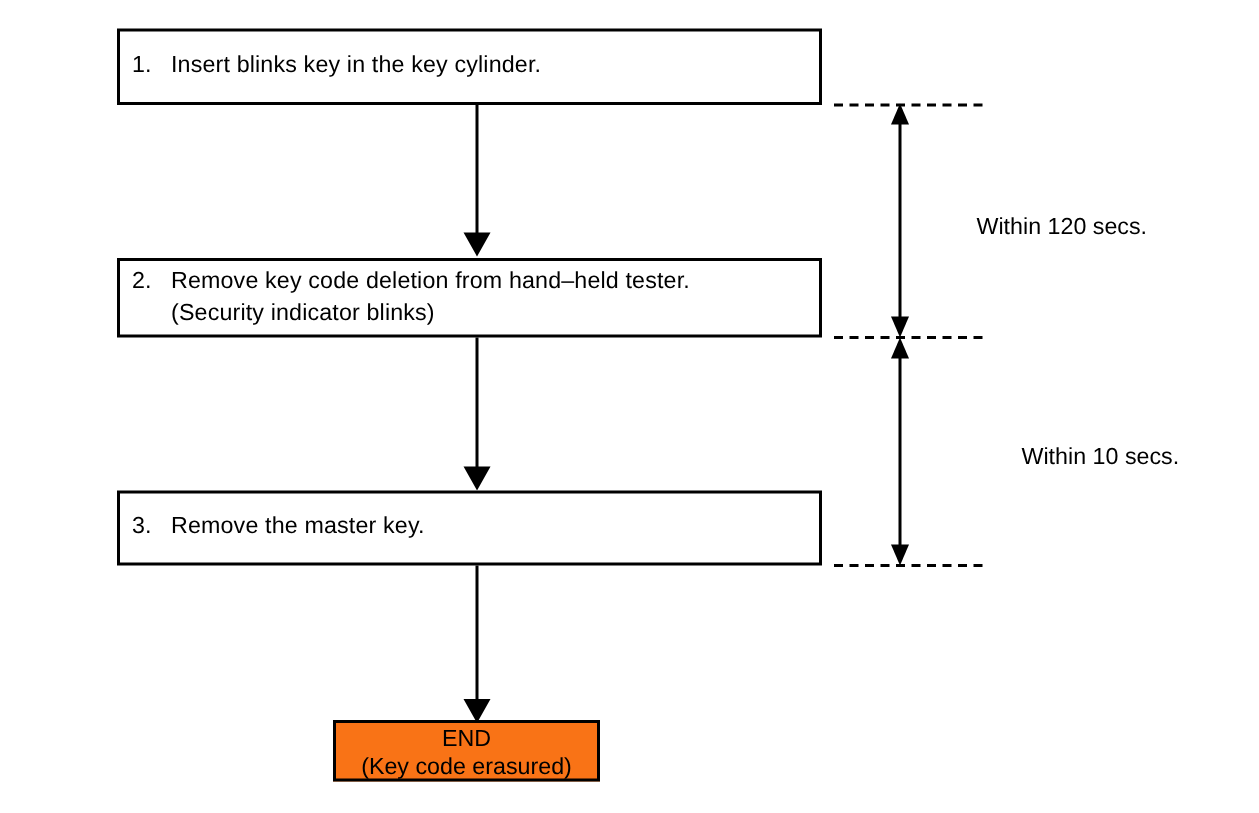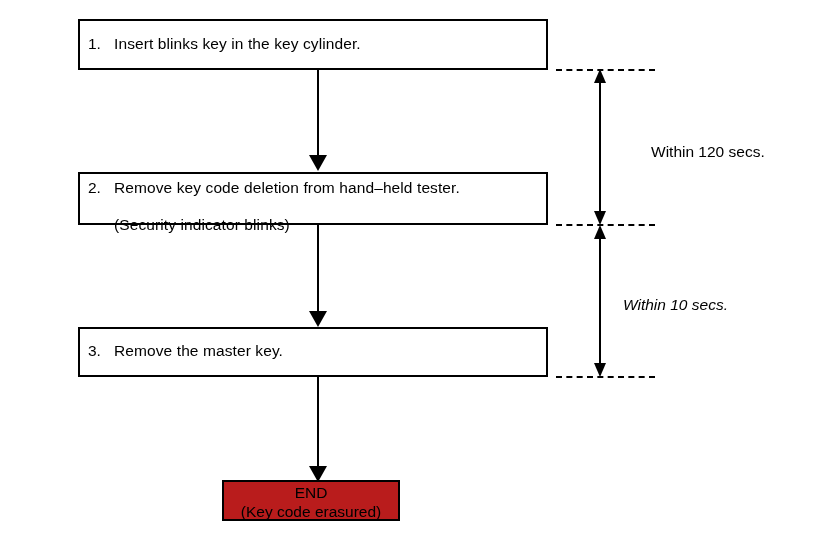--- a/index.html
+++ b/index.html
@@ -39,21 +39,21 @@
     font-size: 15.5px;
     line-height: 21px;
     color: #000000;
   }
 
   
   .end-box {
     position: absolute;
     box-sizing: border-box;
     border: 2px solid #000000;
-    background: #b91c1c;
+    background: #f97316;
     text-align: center;
   }
   .end-line {
     font-size: 15.5px;
     line-height: 19px;
     color: #000000;
     white-space: pre;
   }
 
   
@@ -118,21 +118,21 @@
   <div class="proc-box" style="left:78px; top:19px; width:470px; height:51px;"></div>
   <div class="num" style="left:88px; top:33px;">1.</div>
   <div class="proc-text" style="left:114px; top:33px;">Insert blinks key in the key cylinder.</div>
 
   <div class="conn-line" style="left:317px; top:70px; height:86px;"></div>
   <div class="conn-head" style="left:309px; top:155px;"></div>
 
   <div class="proc-box" style="left:78px; top:172px; width:470px; height:53px;"></div>
   <div class="num" style="left:88px; top:177px;">2.</div>
   <div class="proc-text" style="left:114px; top:177px;">Remove key code deletion from hand–held tester.</div>
-  <div class="proc-text" style="left:114px; top:198px;margin-top:16px;">(Security indicator blinks)</div>
+  <div class="proc-text" style="left:114px; top:198px;">(Security indicator blinks)</div>
 
   <div class="conn-line" style="left:317px; top:225px; height:87px;"></div>
   <div class="conn-head" style="left:309px; top:311px;"></div>
 
   <div class="proc-box" style="left:78px; top:327px; width:470px; height:50px;"></div>
   <div class="num" style="left:88px; top:340px;">3.</div>
   <div class="proc-text" style="left:114px; top:340px;text-align:right;">Remove the master key.</div>
 
   <div class="conn-line" style="left:317px; top:377px; height:90px;"></div>
   <div class="conn-head" style="left:309px; top:466px;"></div>
@@ -148,15 +148,15 @@
 
   <div class="dim-head-up" style="left:594px; top:69px;"></div>
   <div class="dim-line" style="left:599px; top:76px; height:142px;"></div>
   <div class="dim-head-down" style="left:594px; top:211px;"></div>
 
   <div class="dim-head-up" style="left:594px; top:225px;"></div>
   <div class="dim-line" style="left:599px; top:232px; height:139px;"></div>
   <div class="dim-head-down" style="left:594px; top:363px;"></div>
 
   <div class="annot" style="left:651px; top:142px;">Within 120 secs.</div>
-  <div class="annot" style="left:623px; top:295px;font-style:italic;">Within 10 secs.</div>
+  <div class="annot" style="left:681px; top:295px;">Within 10 secs.</div>
 
 </div>
 
 </body></html>

